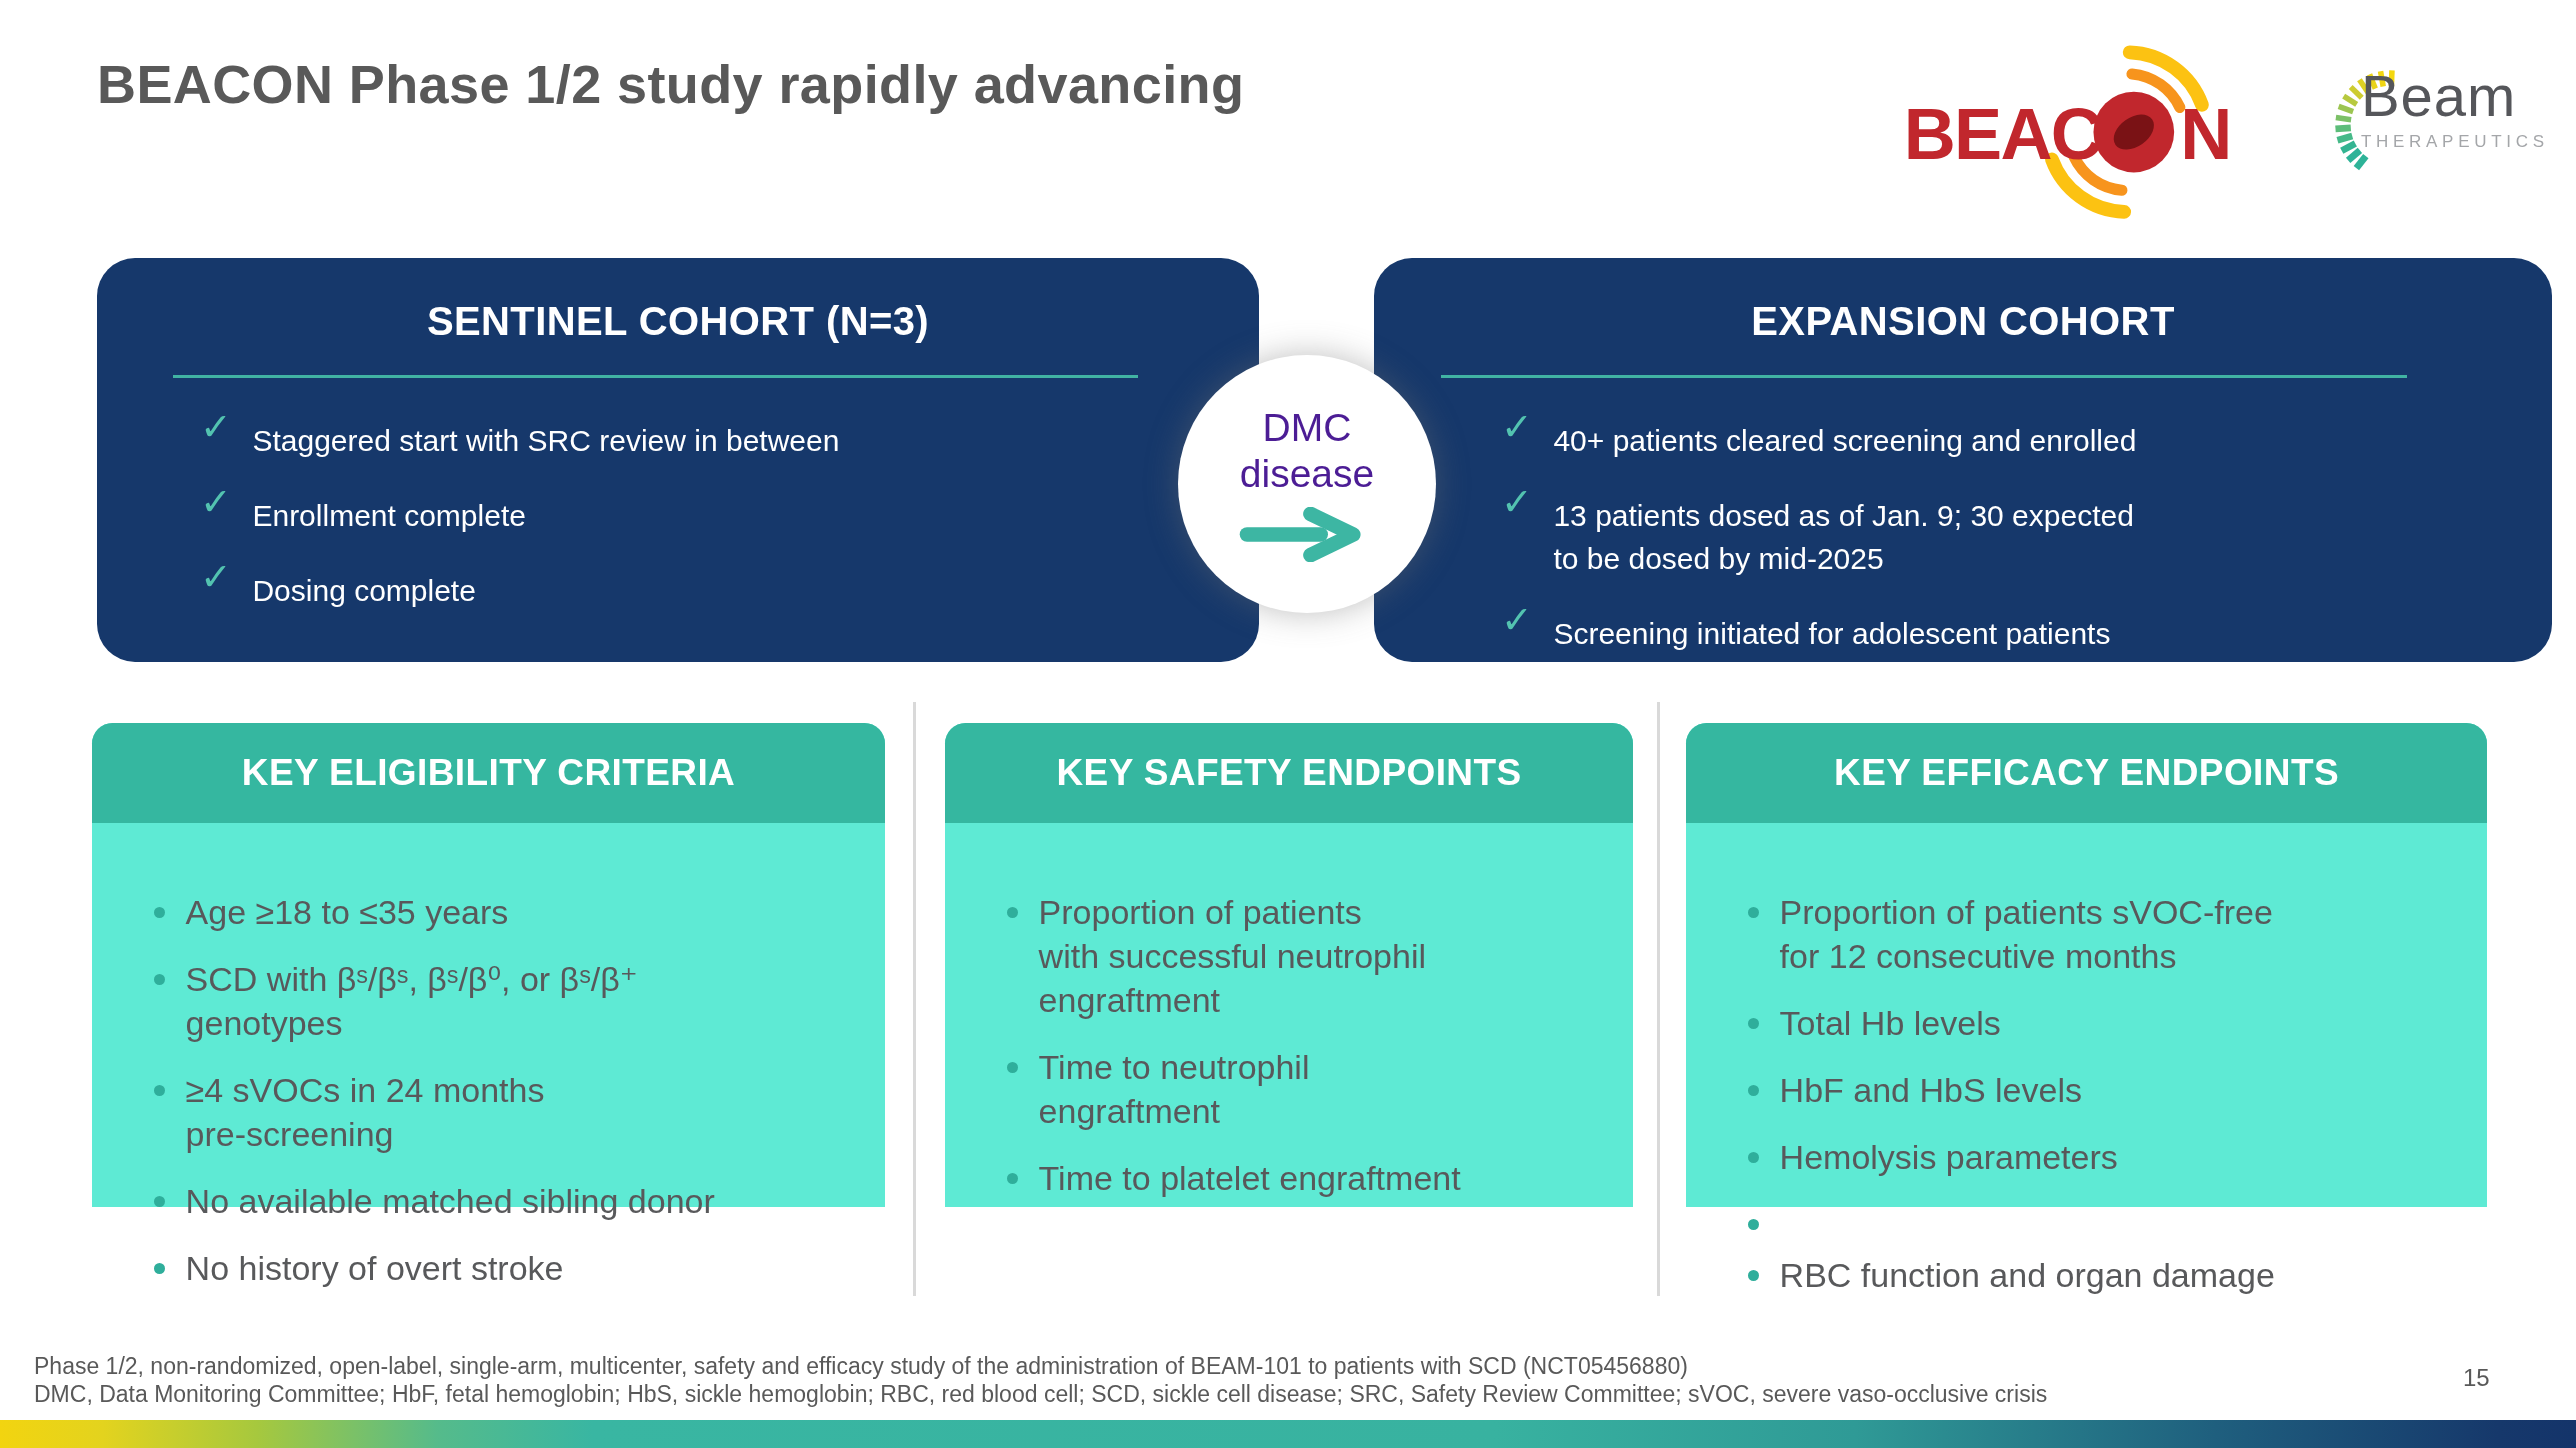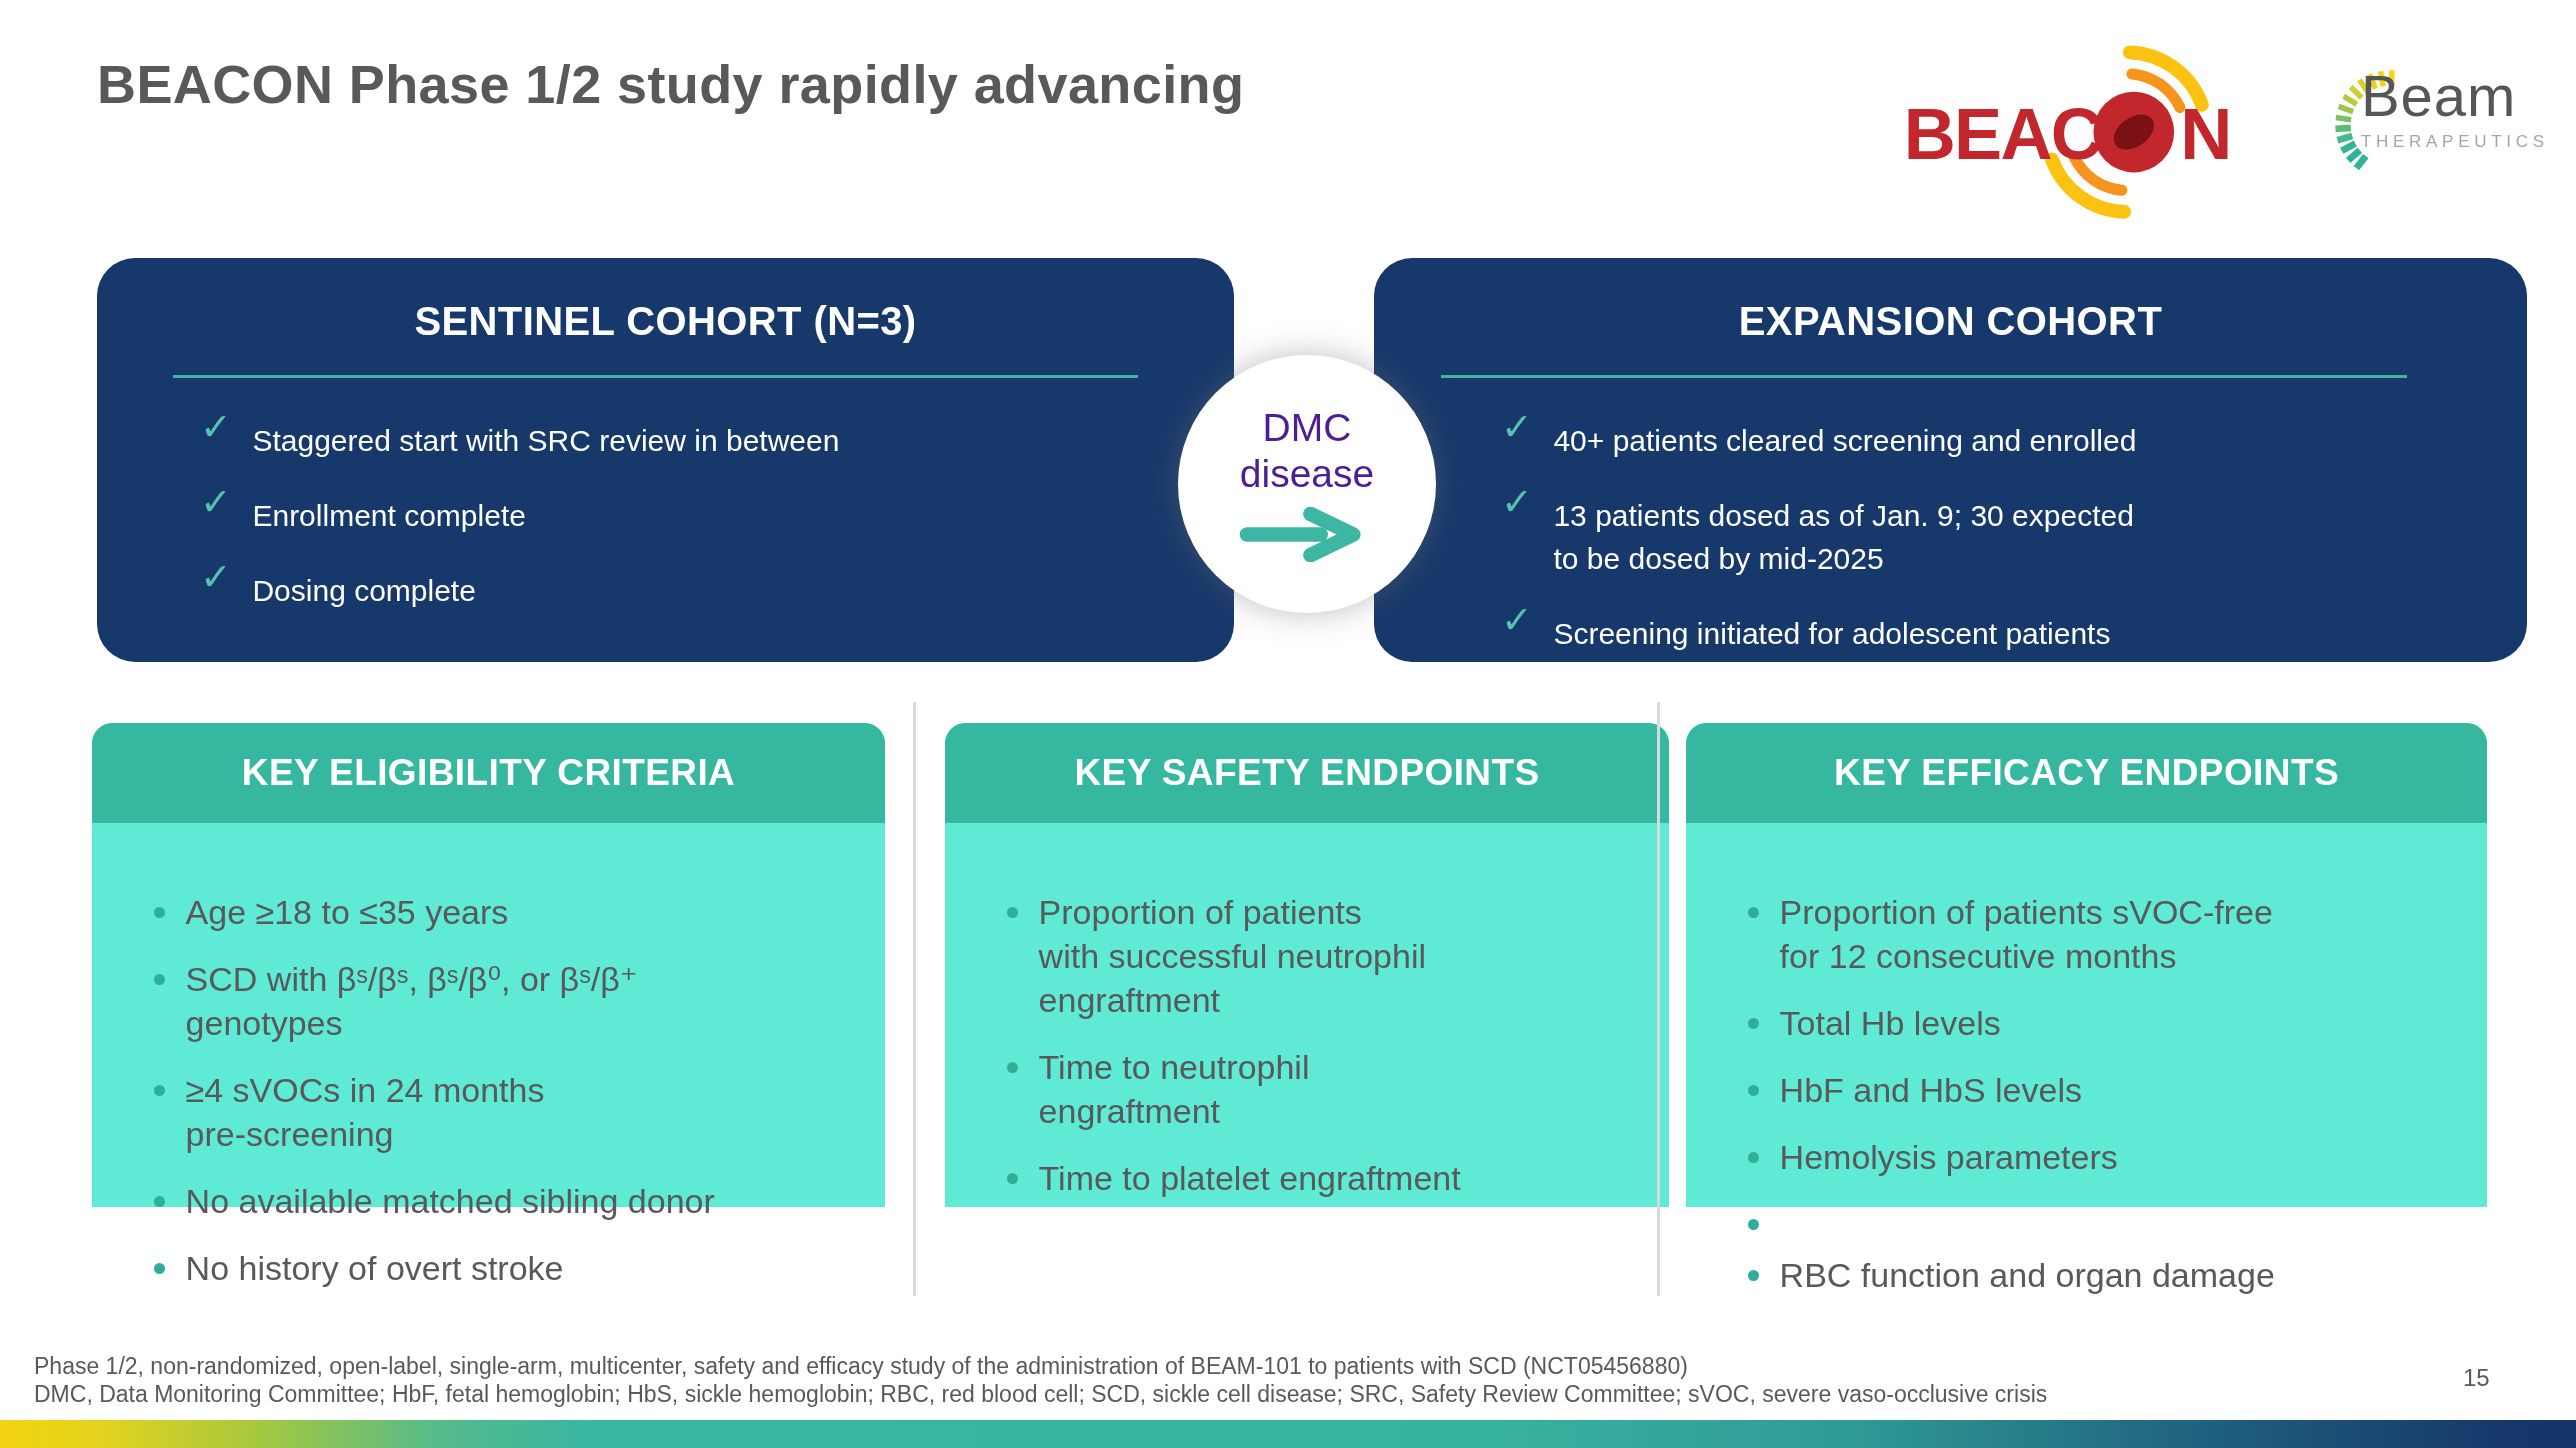--- a/index.html
+++ b/index.html
@@ -13,21 +13,21 @@
     font-size:54px;font-weight:bold;color:#595959;letter-spacing:0.4px;
   }
   .beacon-logo{position:absolute;left:1902px;top:15.5px;width:352px;height:215px;}
   .beam-logo{position:absolute;left:2308px;top:41px;width:249px;height:163px;}
   .beam-rays{position:absolute;left:0;top:0;width:94px;height:146px;}
   .beam-text{position:absolute;left:53px;top:26px;}
   .beam-name{font-size:58px;color:#55565a;line-height:1;letter-spacing:0.9px;}
   .beam-sub{font-size:17px;color:#a4a6a9;letter-spacing:4.7px;margin-top:6.9px;}
   
   .navy-box{
-    position:absolute;top:258px;height:404px;background:#16386b;border-radius:38px;color:#ffffff;
+    position:absolute;top:258px;height:404px;background:#16386b;border-radius:38px;color:#ffffff;padding-left:25px;
   }
   #sentinel-box{left:97px;width:1137px;}
   #expansion-box{left:1374px;width:1153px;}
   .navy-title{
     position:absolute;top:41px;left:0;right:0;text-align:center;
     font-size:40px;font-weight:bold;letter-spacing:0.4px;
   }
   .navy-underline{
     position:absolute;top:117px;height:3.4px;background:#41b3a3;
   }
@@ -45,21 +45,21 @@
     position:absolute;left:1178px;top:355px;width:258px;height:258px;border-radius:50%;
     background:#ffffff;box-shadow:0 0 33px rgba(110,110,110,0.45);
     display:flex;flex-direction:column;align-items:center;z-index:5;
   }
   .dmc-line{font-size:39px;font-weight:normal;color:#4c1d95;line-height:1.18;}
   .dmc-line1{margin-top:50px;}
   .dmc-arrow{margin-top:10.3px;}
   
   .card{position:absolute;top:702px;height:484px;background:#5eead4;border-radius:20.6px 20.6px 0 0;margin-top:21px;}
   #card-eligibility{left:92px;width:793px;}
-  #card-safety{left:945px;width:688px;padding-left:36px;}
+  #card-safety{left:945px;width:688px;}
   #card-efficacy{left:1686px;width:801px;}
   .card-header{
     position:absolute;left:0;right:0;top:0;height:100px;background:#35b7a0;border-radius:20.6px 20.6px 0 0;
     display:flex;align-items:center;justify-content:center;
   }
   .card-title{font-size:37px;font-weight:bold;color:#ffffff;letter-spacing:0.4px;}
   .card-body{position:absolute;left:0;right:0;top:100px;bottom:0;padding:67px 26px 0 62px;box-sizing:border-box;}
   .bullet-list{display:flex;flex-direction:column;gap:23px;}
   .bullet-item{display:flex;align-items:flex-start;gap:20.6px;}
   .bullet-dot{flex:0 0 auto;width:11px;height:11px;border-radius:50%;background:#2fae9b;margin-top:17px;}

